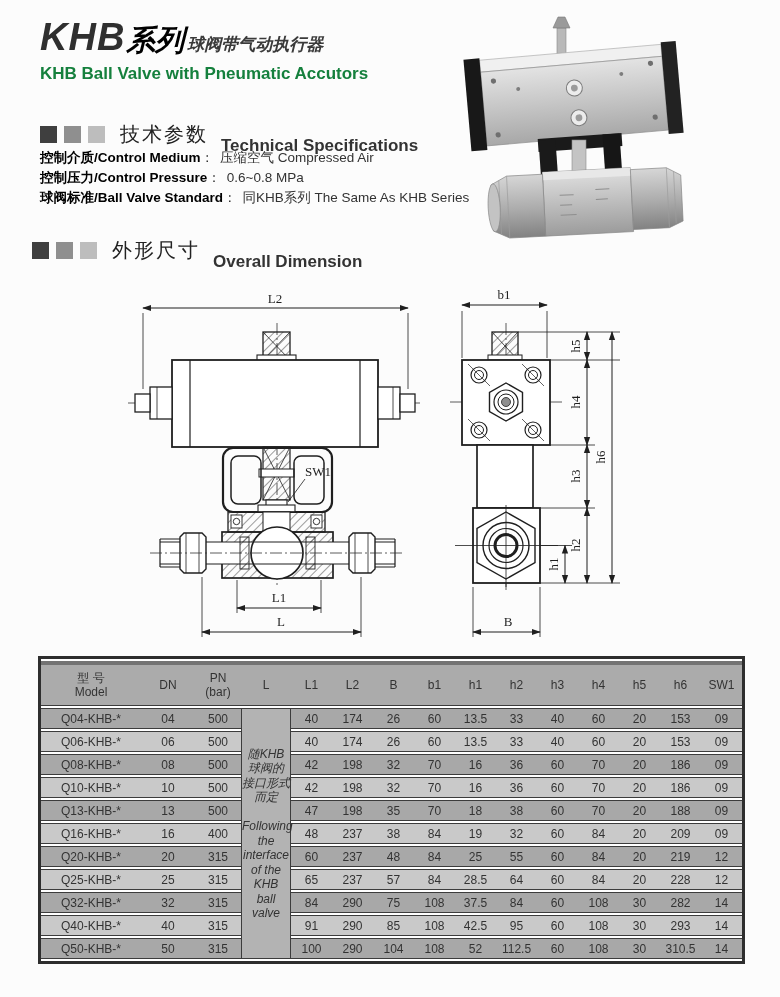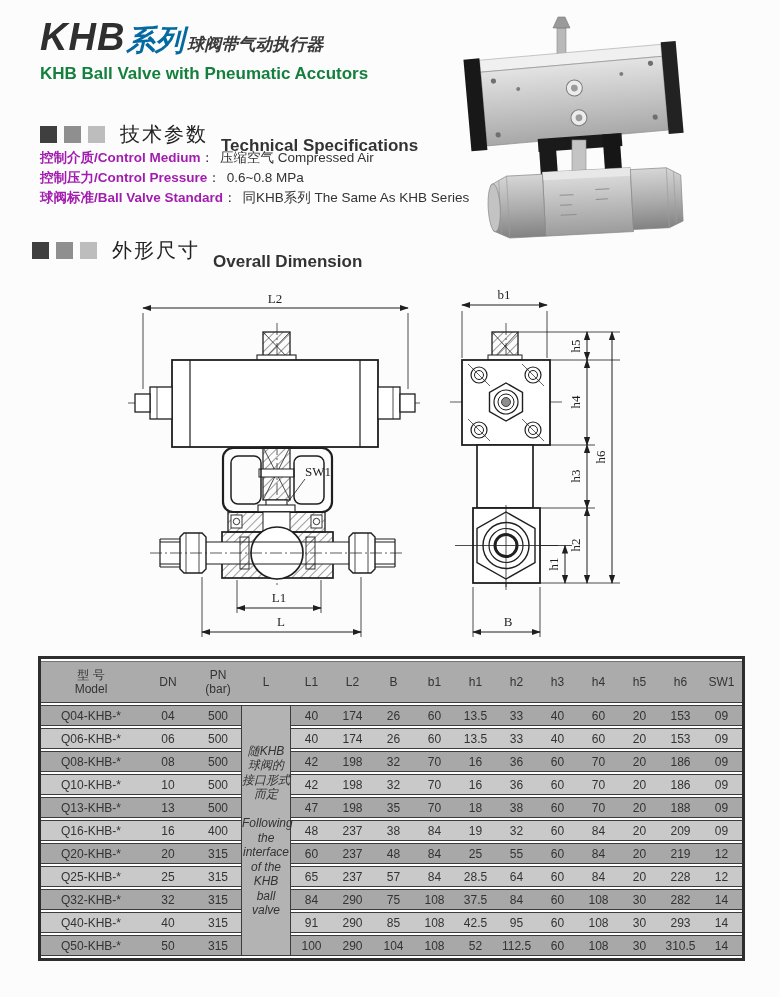--- a/index.html
+++ b/index.html
@@ -7,55 +7,55 @@
     width:780px;height:997px;position:relative;overflow:hidden;
     background:#fcfcfc;color:#2b2b2b;
     font-family:"Liberation Sans",sans-serif;
   }
   .abs{position:absolute;}
 
   
   .title-block{left:40px;top:16px;}
   .title-row{display:flex;align-items:baseline;white-space:nowrap;}
   .brand{font-size:38px;font-weight:bold;font-style:italic;letter-spacing:1px;color:#2f2f2f;}
-  .series-zh{font-size:29px;font-weight:bold;font-style:italic;margin-left:1px;color:#0369a1;}
+  .series-zh{font-size:29px;font-weight:bold;font-style:italic;margin-left:1px;color:#000000;}
   .subtitle-zh{font-size:17px;font-weight:bold;font-style:italic;margin-left:3px;color:#3a3a3a;}
   .title-en{font-size:17px;font-weight:bold;color:#15803d;margin-top:3px;}
 
   
   .section-header{display:flex;align-items:center;gap:7px;}
   .sq{width:17px;height:17px;display:inline-block;}
   .sq1{background:#3f3f3f;} .sq2{background:#8f8f8f;} .sq3{background:#bdbdbd;}
   .sec-zh{font-size:20px;color:#222;margin-left:8px;letter-spacing:2px;}
   .sec-en{font-size:17px;font-weight:bold;color:#333;margin-left:6px;margin-top:24px;}
 
   
   .spec-list{left:40px;top:148px;font-size:13.5px;line-height:20px;color:#333;}
-  .spec-line b{color:#a21caf;}
+  .spec-line b{color:#000000;}
   .spec-line .val{margin-left:6px;}
 
   
   svg text.dim{font-family:"Liberation Serif",serif;font-size:13px;fill:#1f1f1f;}
   .ln{stroke:#1f1f1f;fill:none;}
   .thin{stroke-width:0.8;}
   .cl{stroke:#333;stroke-width:0.8;fill:none;stroke-dasharray:12 3 2 3;}
 
   
   .table-wrap{
     left:38px;top:656px;width:707px;box-sizing:border-box;
     border:3px solid #2e2e2e;background:#fff;
   }
   table.spec{
     width:100%;border-collapse:separate;border-spacing:0 2px;
     font-size:12px;color:#333;table-layout:fixed;
   }
   table.spec th{
     background:#ababab;font-weight:normal;height:40px;
     white-space:pre-line;line-height:14px;text-align:center;vertical-align:middle;
-    border-top:1px solid #737373;border-bottom:1px solid #3c3c3c;padding:0;
+    border-top:4px solid #737373;border-bottom:1px solid #3c3c3c;padding:0;
   }
   table.spec td{
     height:19px;text-align:center;vertical-align:middle;padding:0;
     border-top:1px solid #3c3c3c;border-bottom:1px solid #3c3c3c;
   }
   tr.r-dark td{background:#a8a8a8;}
   tr.r-light td{background:#c9c9c9;}
   td.l-note{
     background:#b3b3b3 !important;white-space:pre-line;line-height:14.5px;
     border-left:1.5px solid #3c3c3c;border-right:1.5px solid #3c3c3c;font-style:italic;

